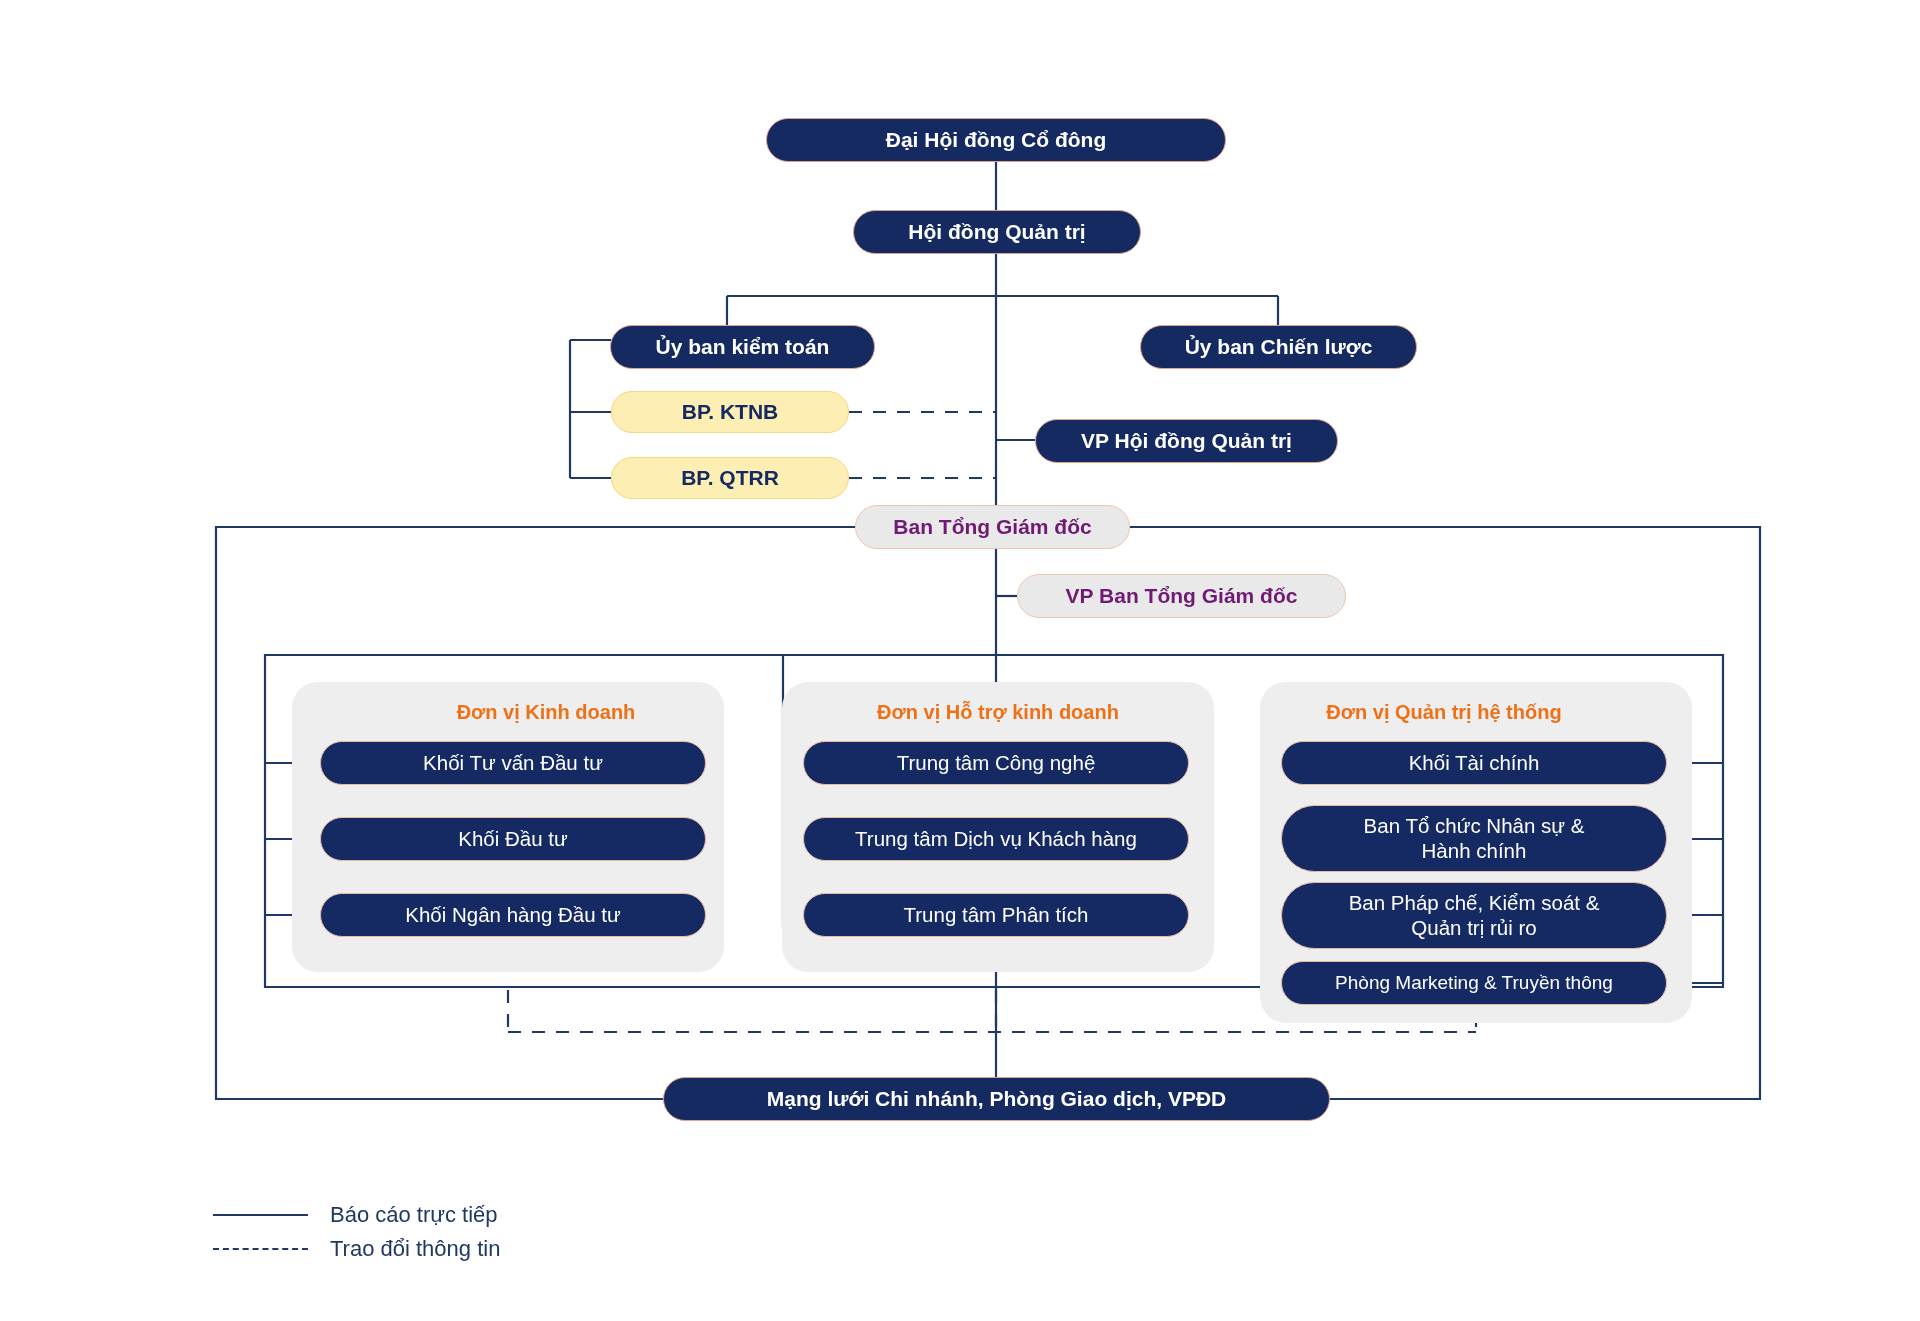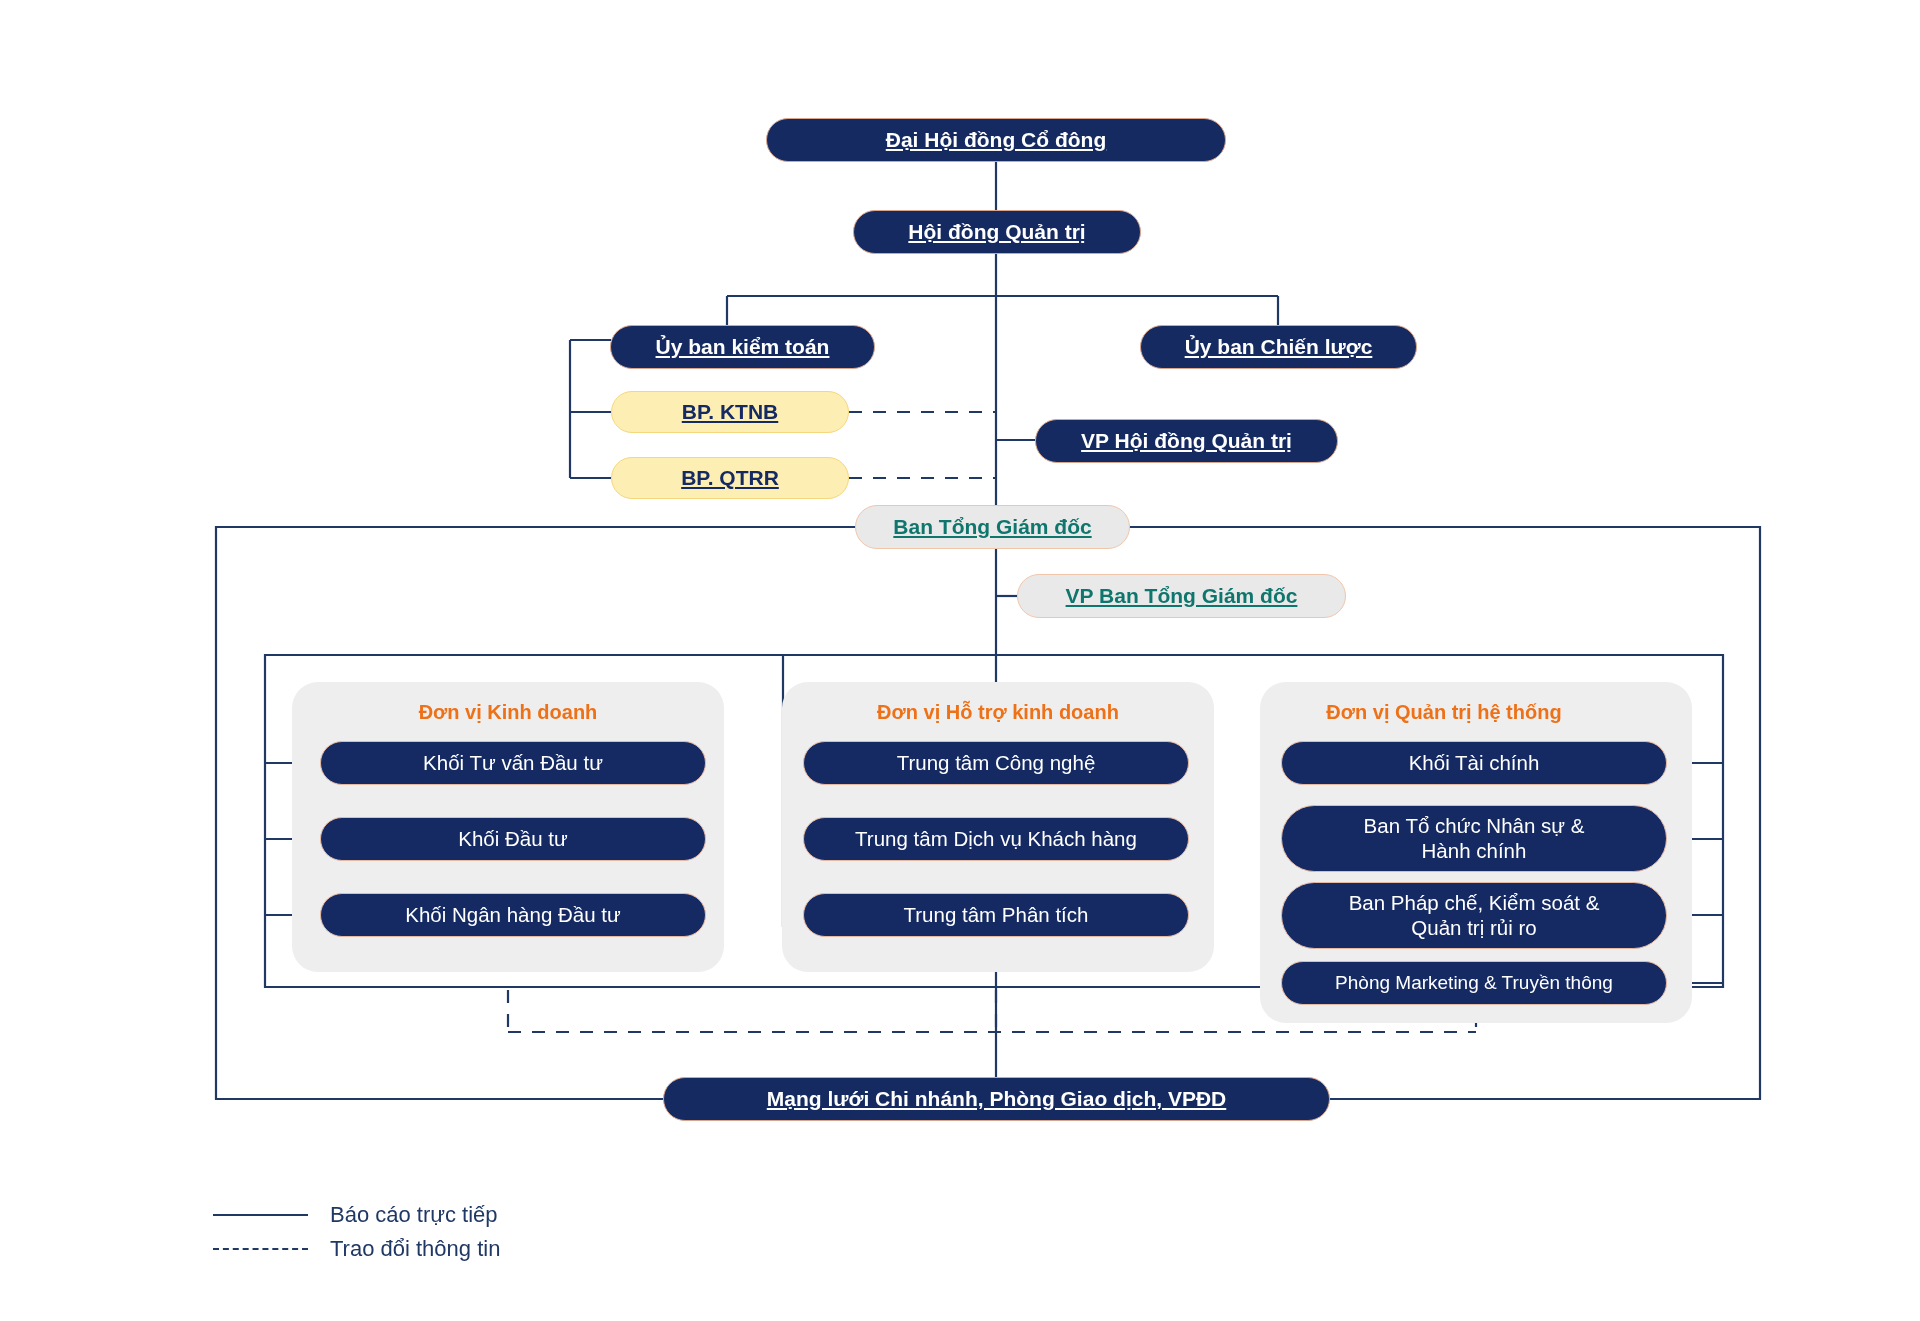--- a/index.html
+++ b/index.html
@@ -49,24 +49,24 @@
   
   .yellow{
     background:#fdeeb4;
     border:1.5px solid #f5d77e;
     color:#152a62;
   }
   
   .gray{
     background:#e9e9e9;
     border:1.5px solid #f0c6ab;
-    color:#0f766e;
-  }
-
-  .bold{font-weight:bold;text-decoration:underline;}
+    color:#701a75;
+  }
+
+  .bold{font-weight:bold;}
   .fs19{font-size:19px;}
   .fs20{font-size:20.5px;}
   .fs21{font-size:21px;}
 
   
   .panel{
     position:absolute;
     background:#eeeeee;
     border-radius:26px;
     z-index:2;
@@ -193,21 +193,21 @@
 
   <div class="node gray bold fs21" style="left:855px; top:505px; width:275px; height:44px;">
     <span>Ban Tổng Giám đốc</span>
   </div>
 
   <div class="node gray bold fs21" style="left:1017px; top:574px; width:329px; height:44px;">
     <span>VP Ban Tổng Giám đốc</span>
   </div>
 
   <div class="panel" style="left:292px; top:682px; width:432px; height:290px;"></div>
-  <div class="panel-title" style="left:292px; top:701px; width:432px;">Đơn vị Kinh doanh</div>
+  <div class="panel-title" style="left:292px; top:701px; width:432px;padding-left:38px;">Đơn vị Kinh doanh</div>
 
   <div class="node navy fs20" style="left:320px; top:741px; width:386px; height:44px;">
     <span>Khối Tư vấn Đầu tư</span>
   </div>
   <div class="node navy fs20" style="left:320px; top:817px; width:386px; height:44px;">
     <span>Khối Đầu tư</span>
   </div>
   <div class="node navy fs20" style="left:320px; top:893px; width:386px; height:44px;text-align:center;">
     <span>Khối Ngân hàng Đầu tư</span>
   </div>

